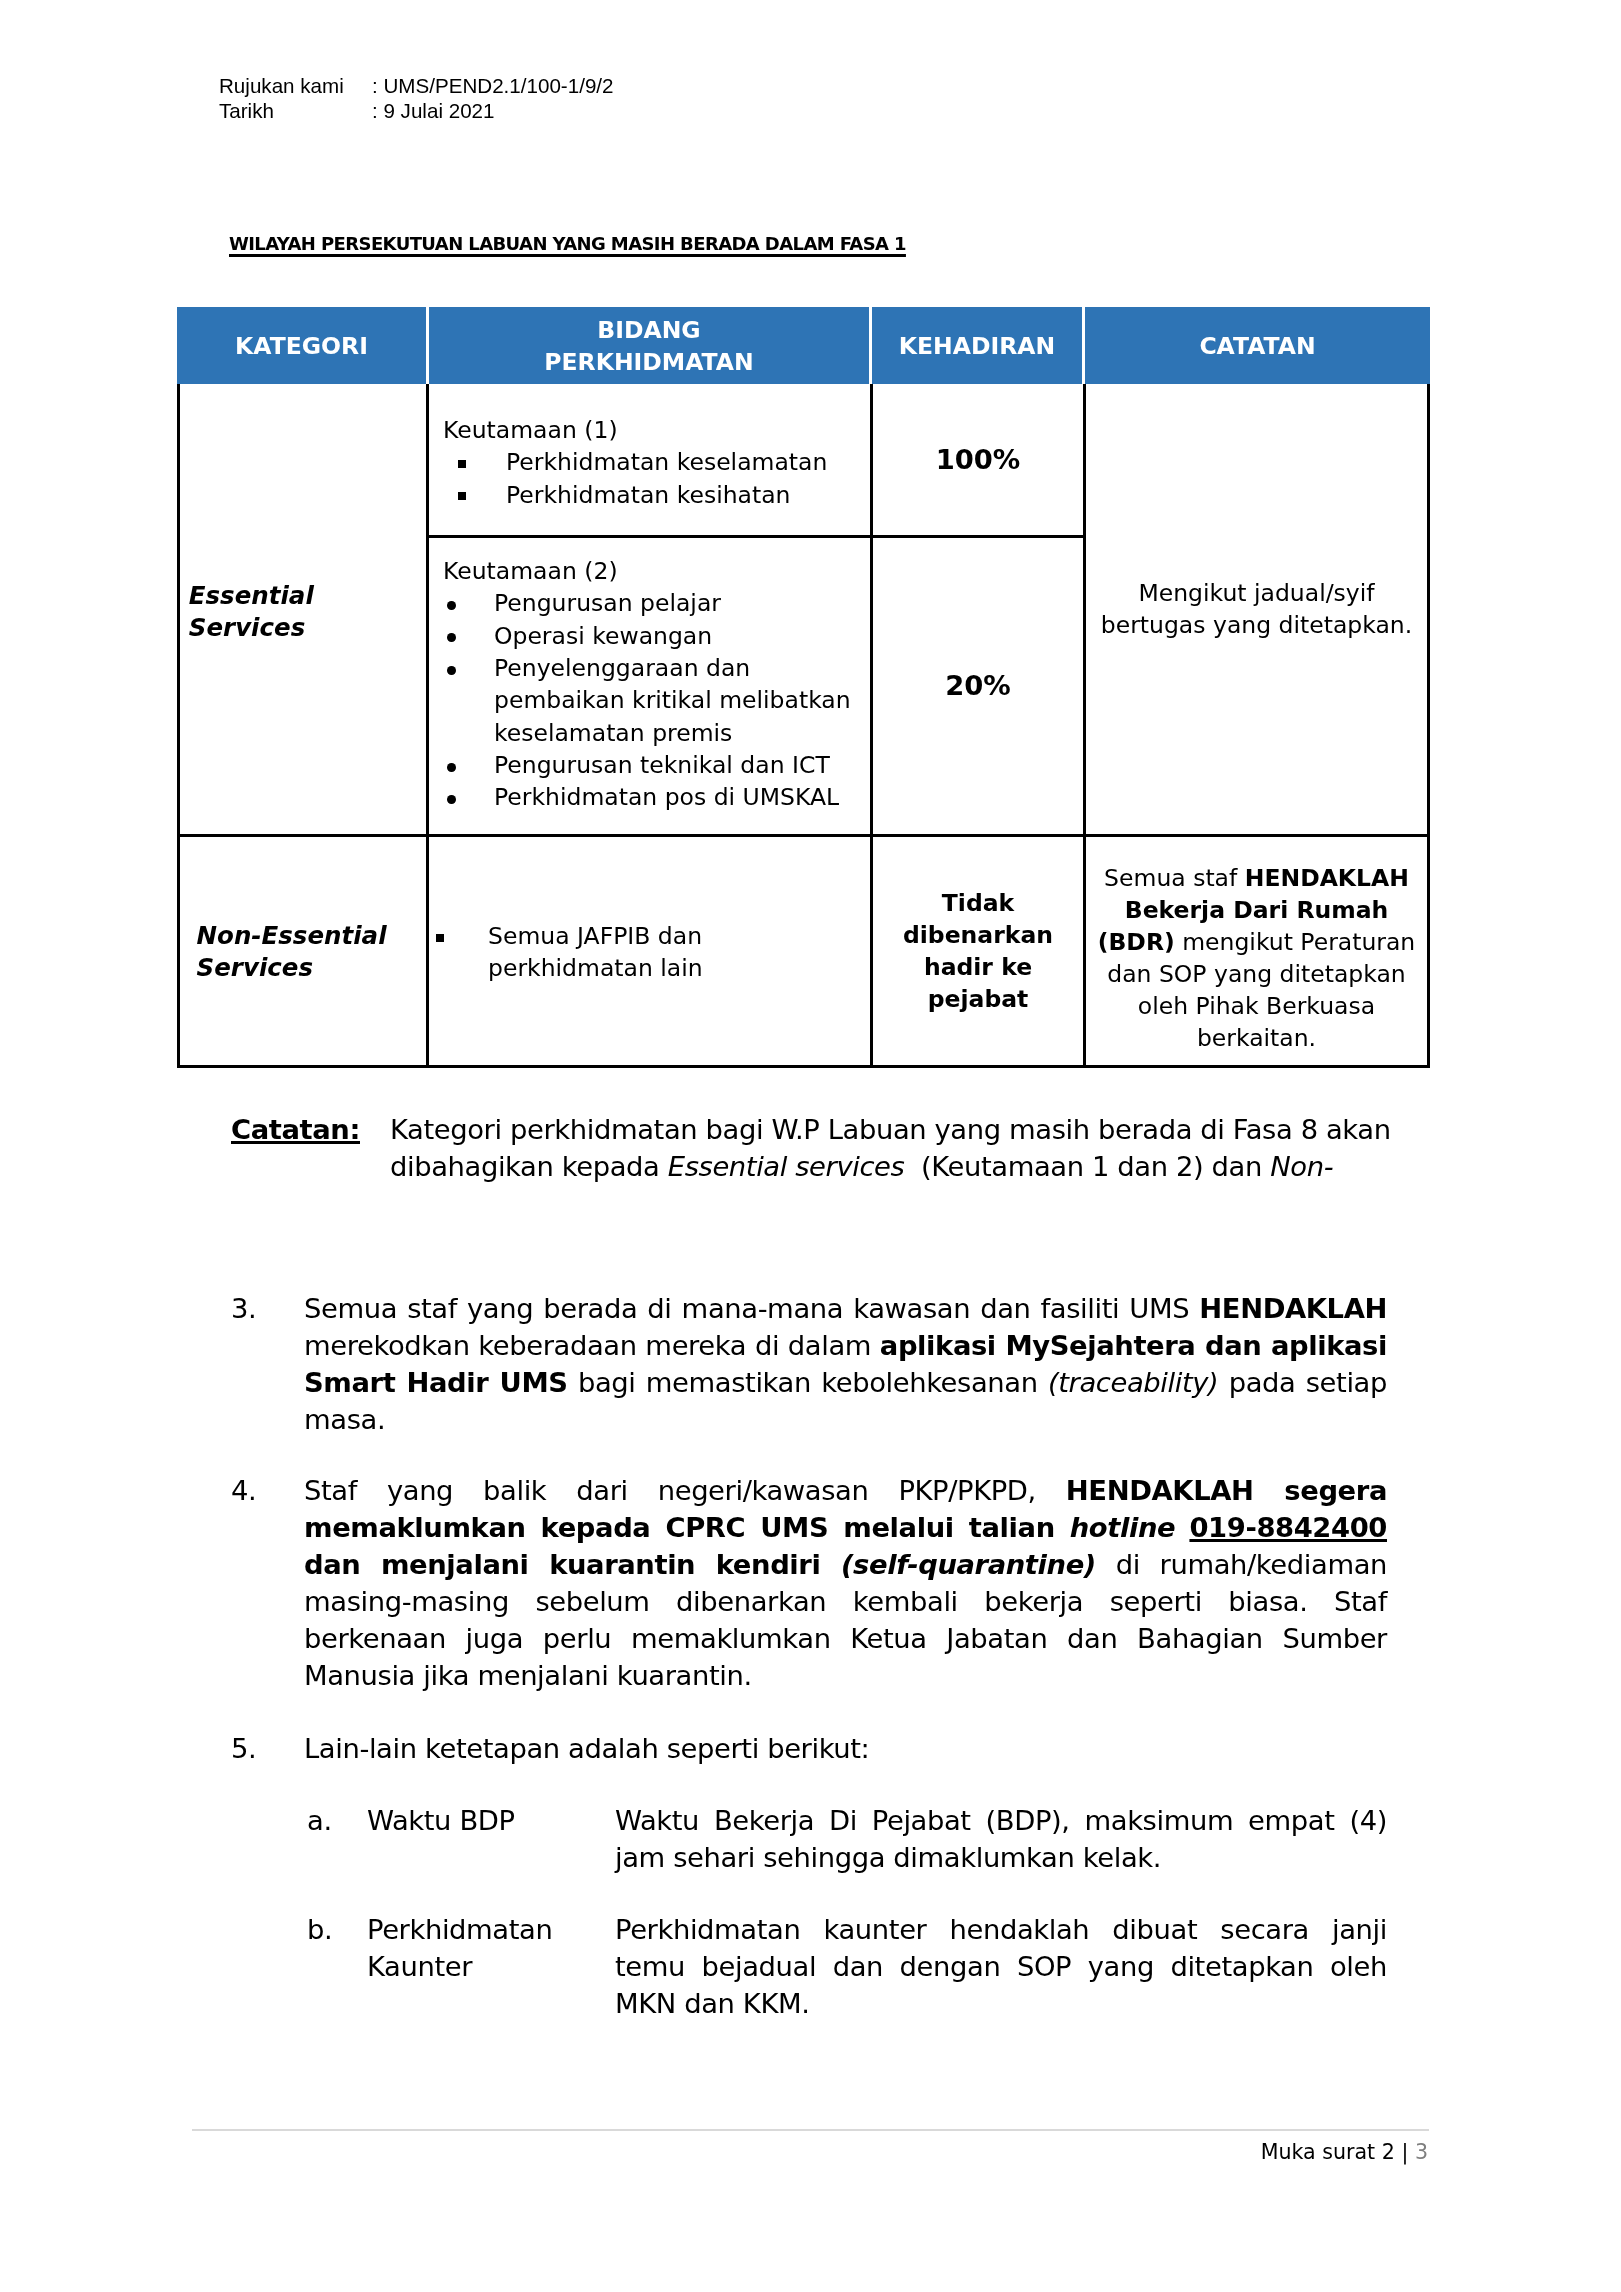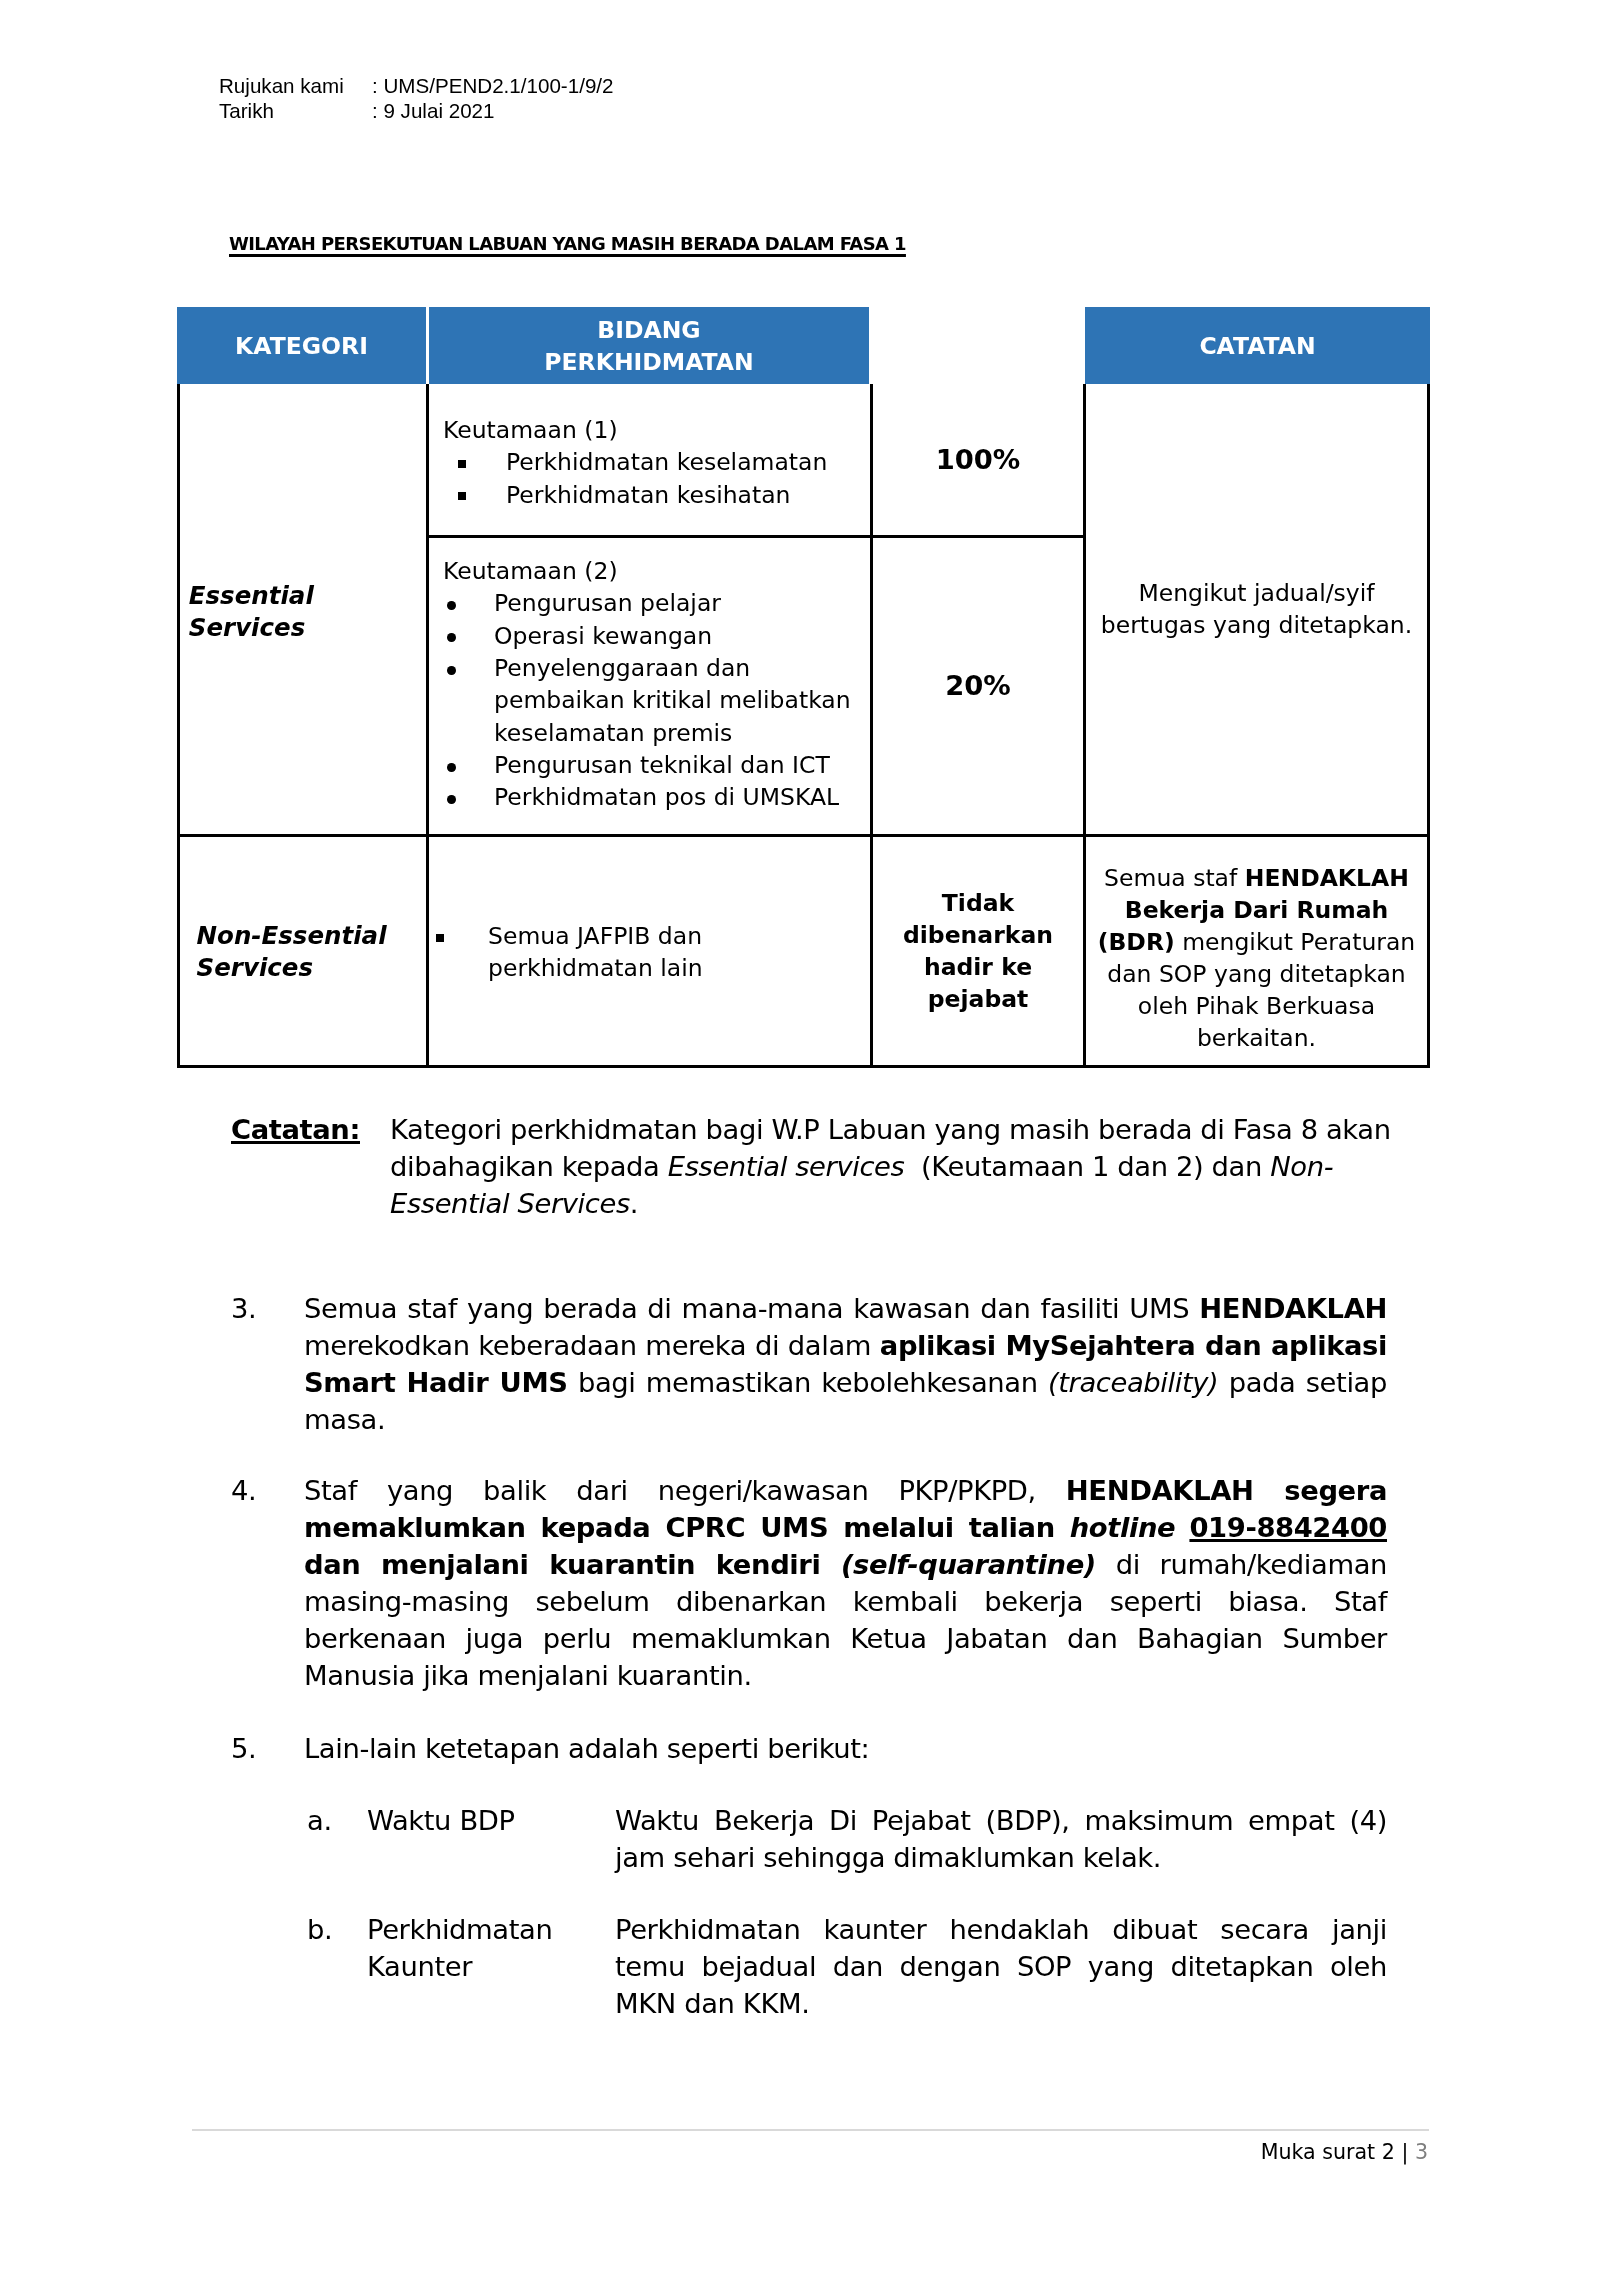--- a/index.html
+++ b/index.html
@@ -57,20 +57,21 @@
 
 <div class="abs title">WILAYAH PERSEKUTUAN LABUAN YANG MASIH BERADA DALAM FASA 1</div>
 
 <div class="tbl">
   <div class="thead">
     <div class="th" style="left:0;width:249px;">KATEGORI</div>
     <div class="th" style="left:252px;width:440px;flex-direction:column;">
       <span>BIDANG</span>
       <span>PERKHIDMATAN</span>
     </div>
+    <div class="th" style="left:695px;width:210px;">KEHADIRAN</div>
     <div class="th" style="left:908px;width:345px;">CATATAN</div>
   </div>
 
   <div class="vline" style="left:0;top:77px;height:683px;"></div>
   <div class="vline" style="left:249px;top:77px;height:683px;"></div>
   <div class="vline" style="left:693px;top:77px;height:683px;"></div>
   <div class="vline" style="left:906px;top:77px;height:683px;"></div>
   <div class="vline" style="left:1250px;top:77px;height:683px;"></div>
   <div class="hline" style="left:249px;top:228px;width:660px;"></div>
   <div class="hline" style="left:0;top:527px;width:1253px;"></div>
@@ -132,21 +133,20 @@
     <div>berkaitan.</div>
   </div>
 </div>
 
 <div class="abs para" style="left:231px;top:1111px;font-weight:bold;">
   <span class="ul">Catatan:</span>
 </div>
 <div class="abs para" style="left:390px;top:1111px;width:1012px;">
   <div style="white-space:nowrap;">Kategori perkhidmatan bagi W.P Labuan yang masih berada di Fasa 8 akan</div>
   <div style="white-space:nowrap;"><span>dibahagikan kepada </span><i>Essential services</i><span style="white-space:pre;">  (Keutamaan 1 dan 2) dan </span><i>Non-</i></div>
-  <div><i>Essential Services</i><span>.</span></div>
 </div>
 
 <div class="abs para" style="left:0;top:1290px;width:1621px;">
   <span class="num">3.</span>
   <div class="ptext"><span>Semua staf yang berada di mana-mana kawasan dan fasiliti UMS </span><b>HENDAKLAH</b><span> merekodkan keberadaan mereka di dalam </span><b>aplikasi MySejahtera dan aplikasi Smart Hadir UMS</b><span> bagi memastikan kebolehkesanan </span><i>(traceability)</i><span> pada setiap masa.</span></div>
 </div>
 
 <div class="abs para" style="left:0;top:1472px;width:1621px;">
   <span class="num">4.</span>
   <div class="ptext"><span>Staf yang balik dari negeri/kawasan PKP/PKPD, </span><b>HENDAKLAH segera memaklumkan kepada CPRC UMS melalui talian </b><b><i>hotline</i></b> <b class="ul">019-8842400</b><b> dan menjalani kuarantin kendiri </b><b><i>(self-quarantine)</i></b><span> di rumah/kediaman masing-masing sebelum dibenarkan kembali bekerja seperti biasa. Staf berkenaan juga perlu memaklumkan Ketua Jabatan dan Bahagian Sumber Manusia jika menjalani kuarantin.</span></div>

